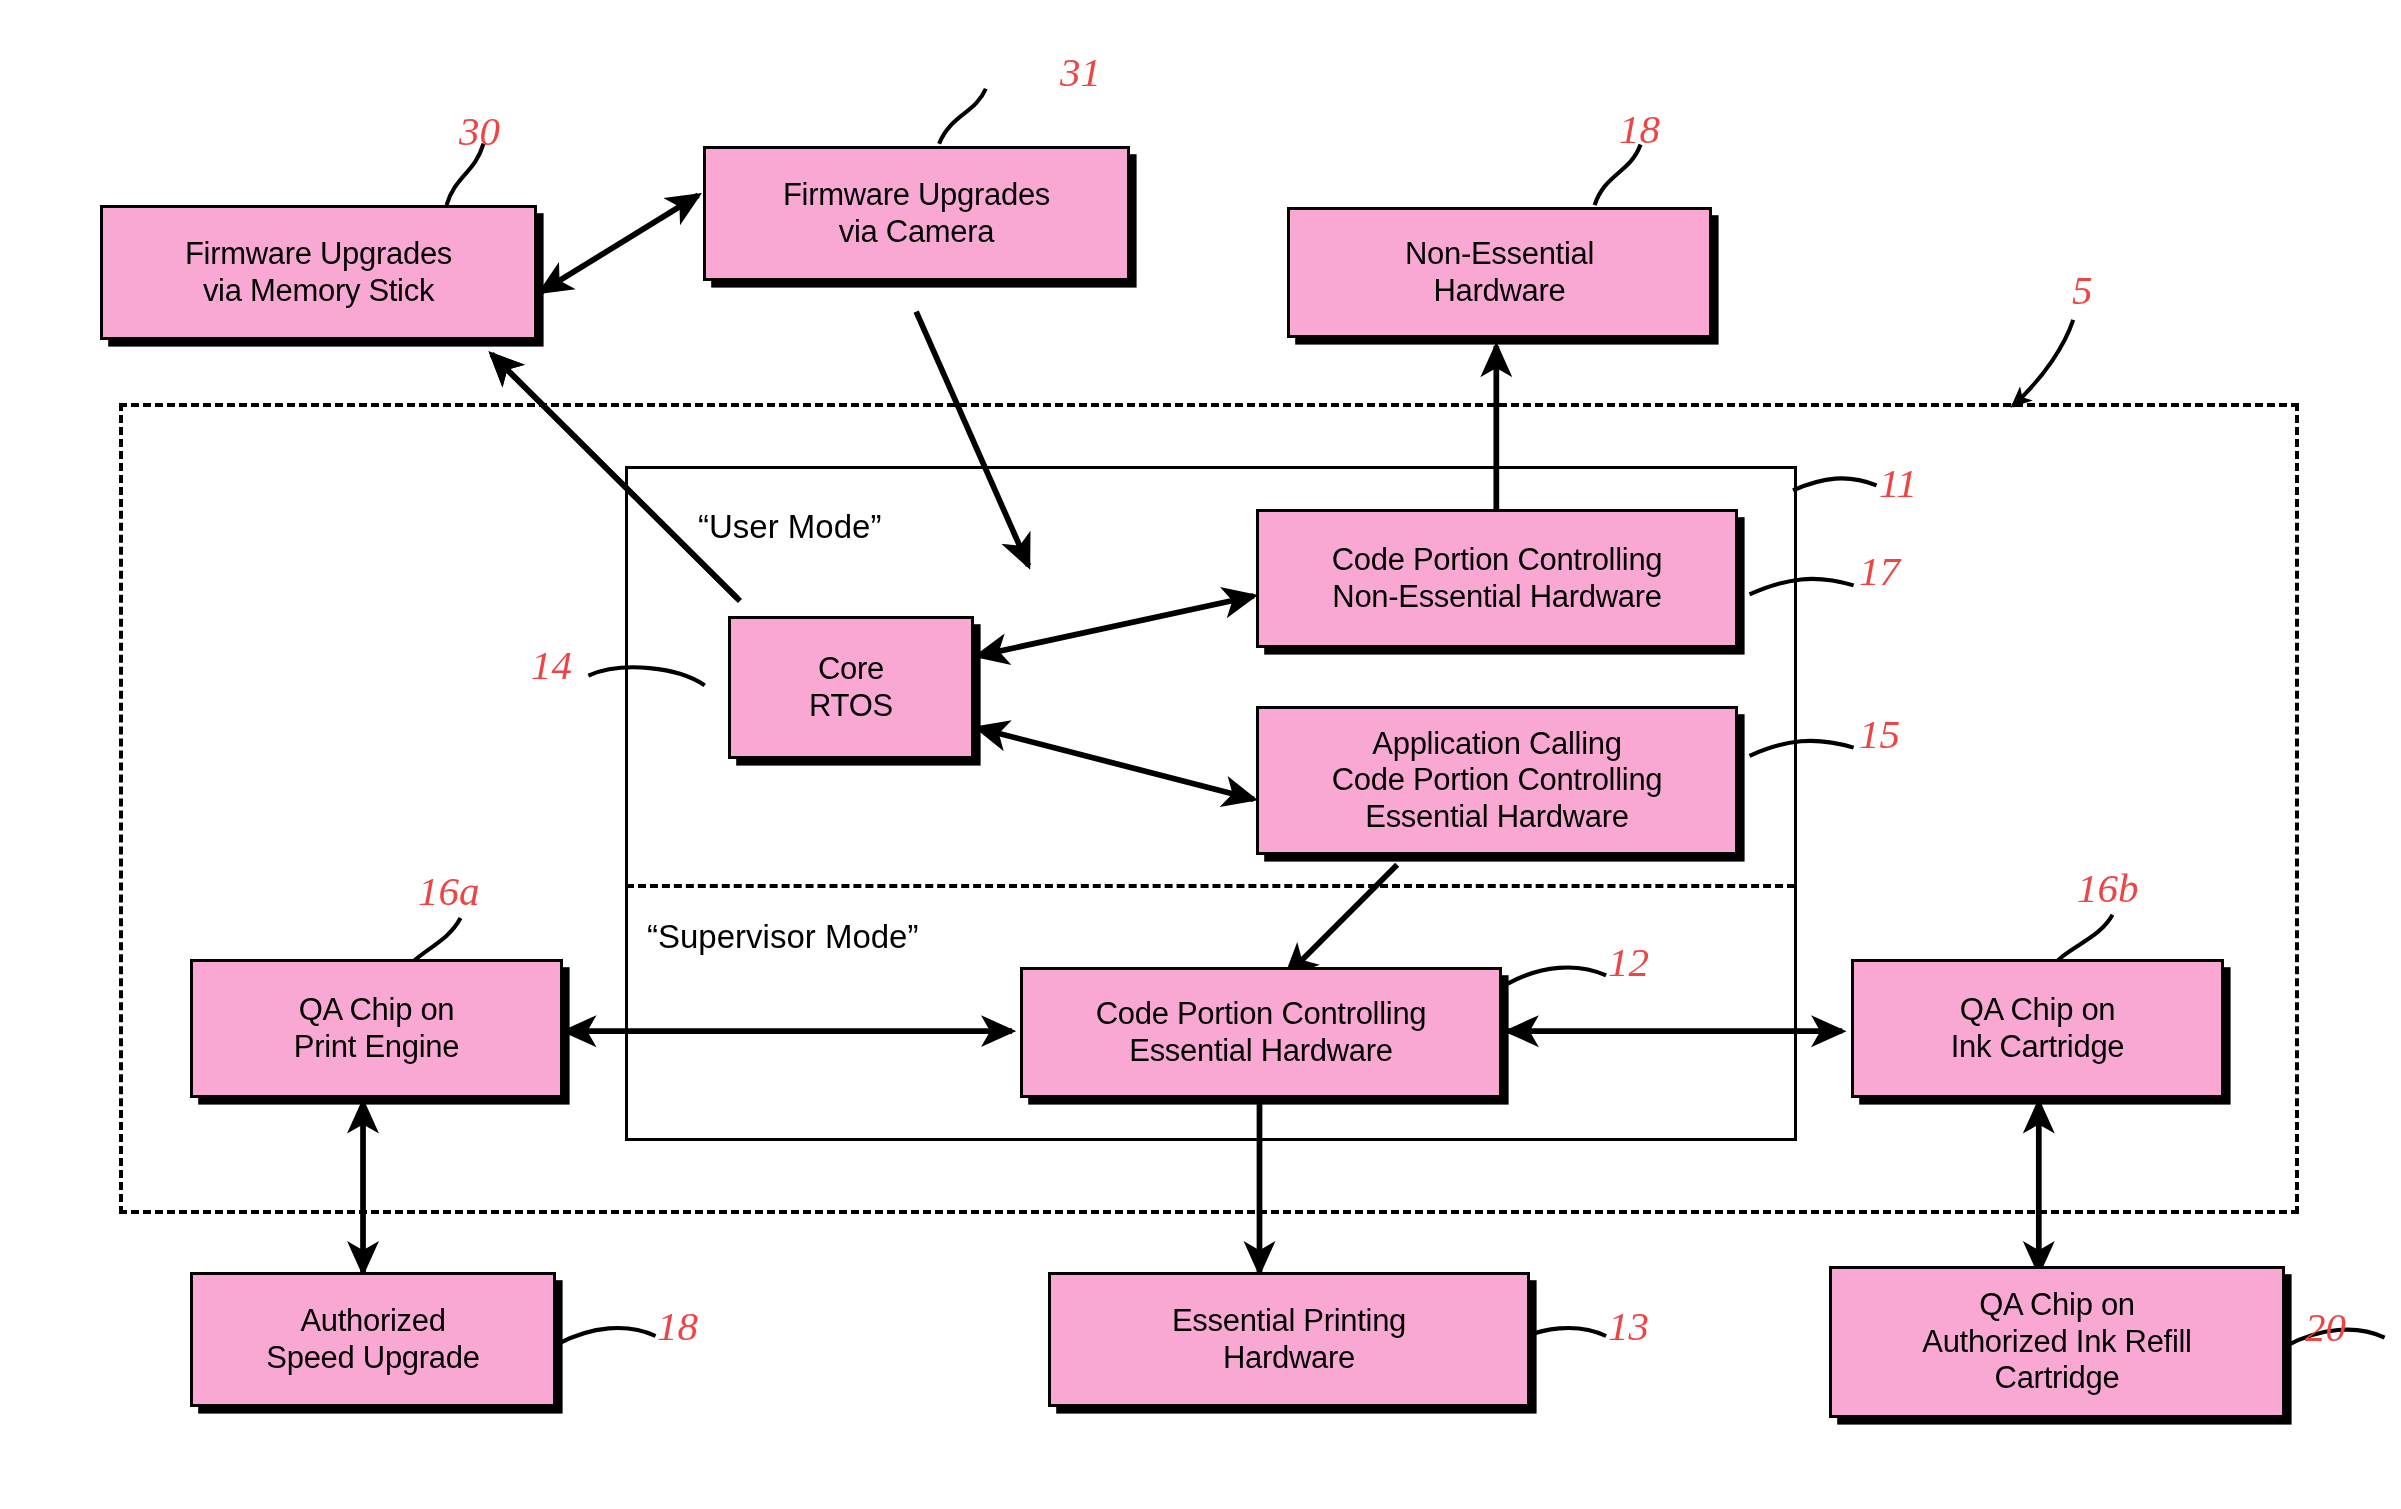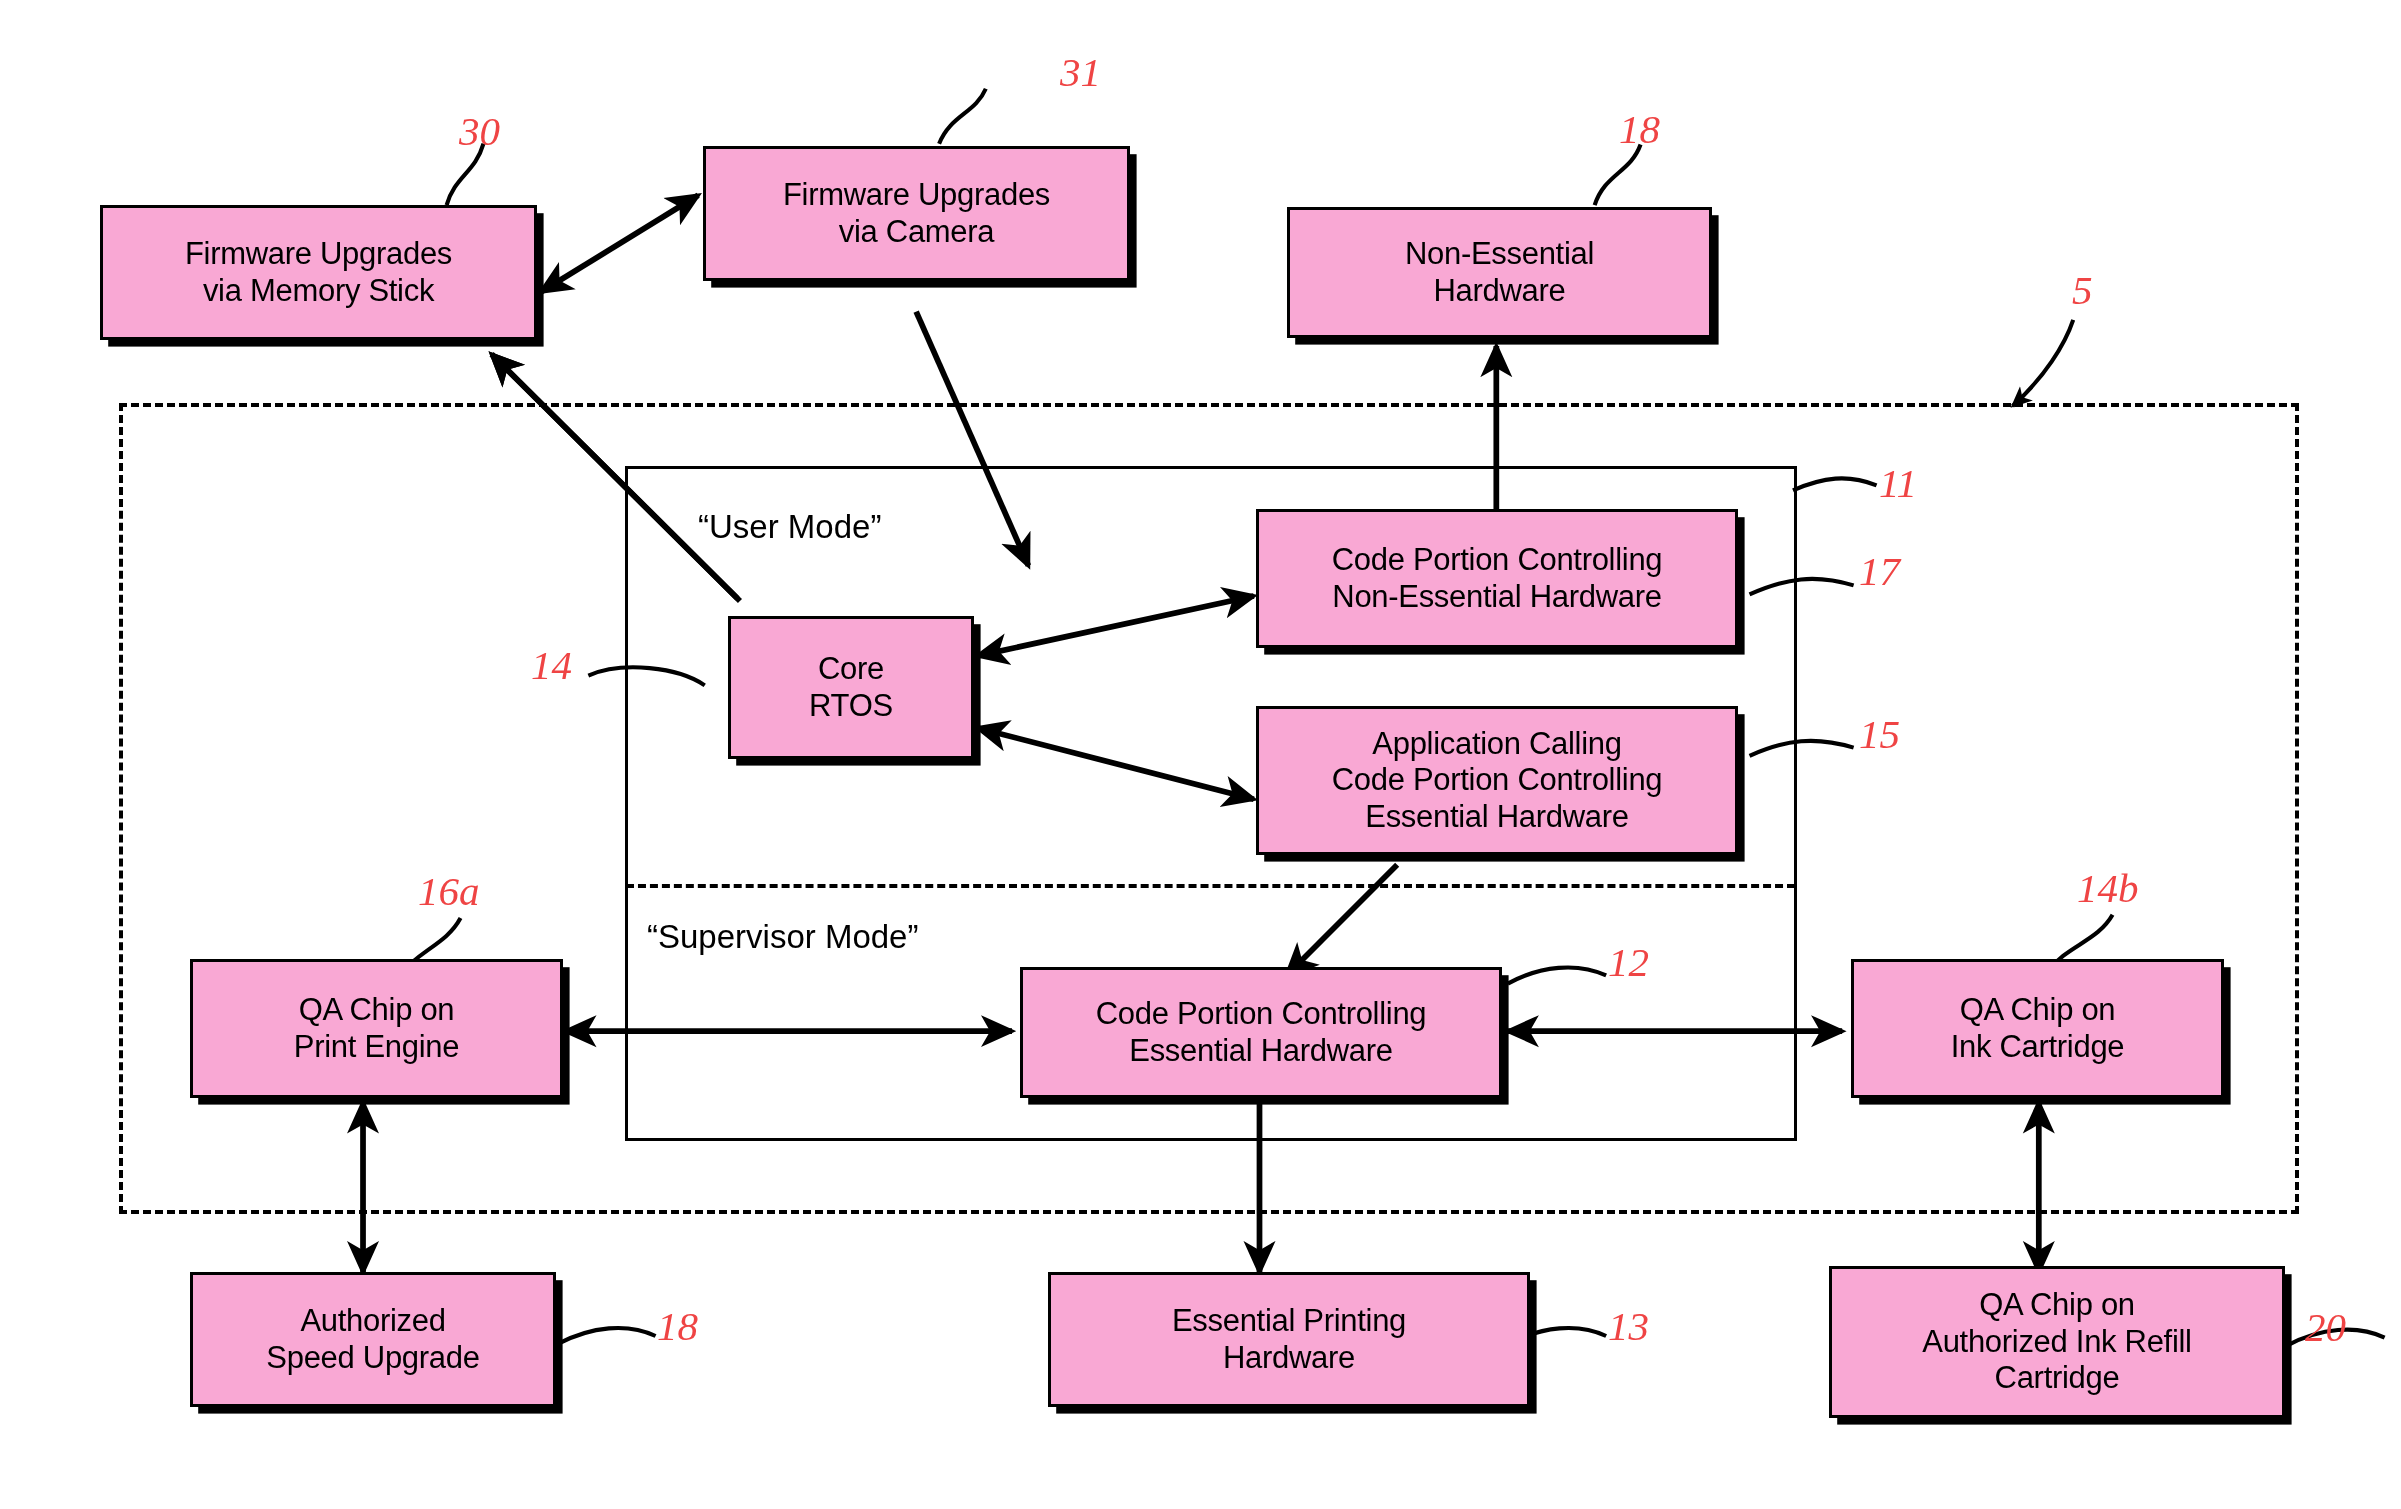--- a/index.html
+++ b/index.html
@@ -239,21 +239,21 @@
   <div class="refnum" style="left:1859px; top:547px;">17</div>
 
   <div class="refnum" style="left:1859px; top:710px;">15</div>
 
   <div class="refnum" style="left:531px; top:641px;">14</div>
 
   <div class="refnum" style="left:1608px; top:938px;">12</div>
 
   <div class="refnum" style="left:418px; top:867px;">16a</div>
 
-  <div class="refnum" style="left:2077px; top:864px;">14b</div>
+  <div class="refnum" style="left:2077px; top:864px;">16b</div>
 
   <div class="refnum" style="left:657px; top:1302px;">18</div>
 
   <div class="refnum" style="left:1608px; top:1302px;text-align:right;">13</div>
 
   <div class="refnum" style="left:2305px; top:1303px;text-align:center;">20</div>
 
 </div>
 
 

